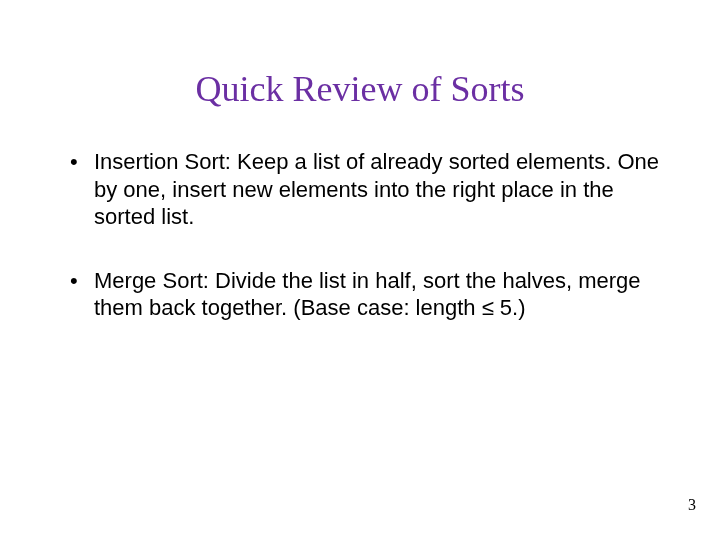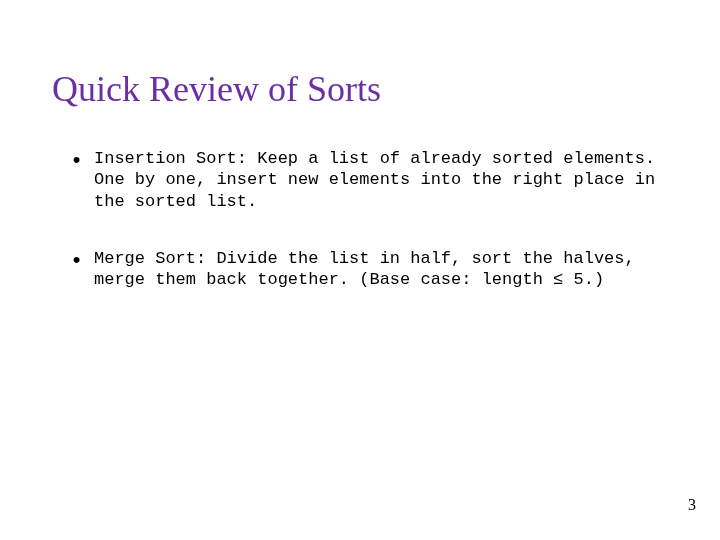--- a/index.html
+++ b/index.html
@@ -10,39 +10,39 @@
       font-family: "Times New Roman", Times, serif;
       position: relative;
       overflow: hidden;
     }
     .slide {
       width: 100%;
       height: 100%;
       padding: 68px 52px 0 52px;
     }
     .title {
-      text-align: left;
+      text-align: center;
       font-size: 36px;
       font-weight: 400;
       color: #6b2fa3;
       margin-bottom: 38px;
       font-family: "Times New Roman", Times, serif;
     }
     .bullets {
       list-style: none;
       padding-left: 22px;
     }
     .bullets li {
       position: relative;
-      font-size: 17px;
+      font-size: 22px;
       line-height: 1.25;
       color: #000;
       margin-bottom: 36px;
       padding-left: 20px;
-      font-family: Liberation Mono, monospace;
+      font-family: Liberation Sans, sans-serif;
     }
     .bullets li::before {
       content: "•";
       position: absolute;
       left: -4px;
       top: 0;
       font-size: 22px;
     }
     .page-num {
       position: absolute;

